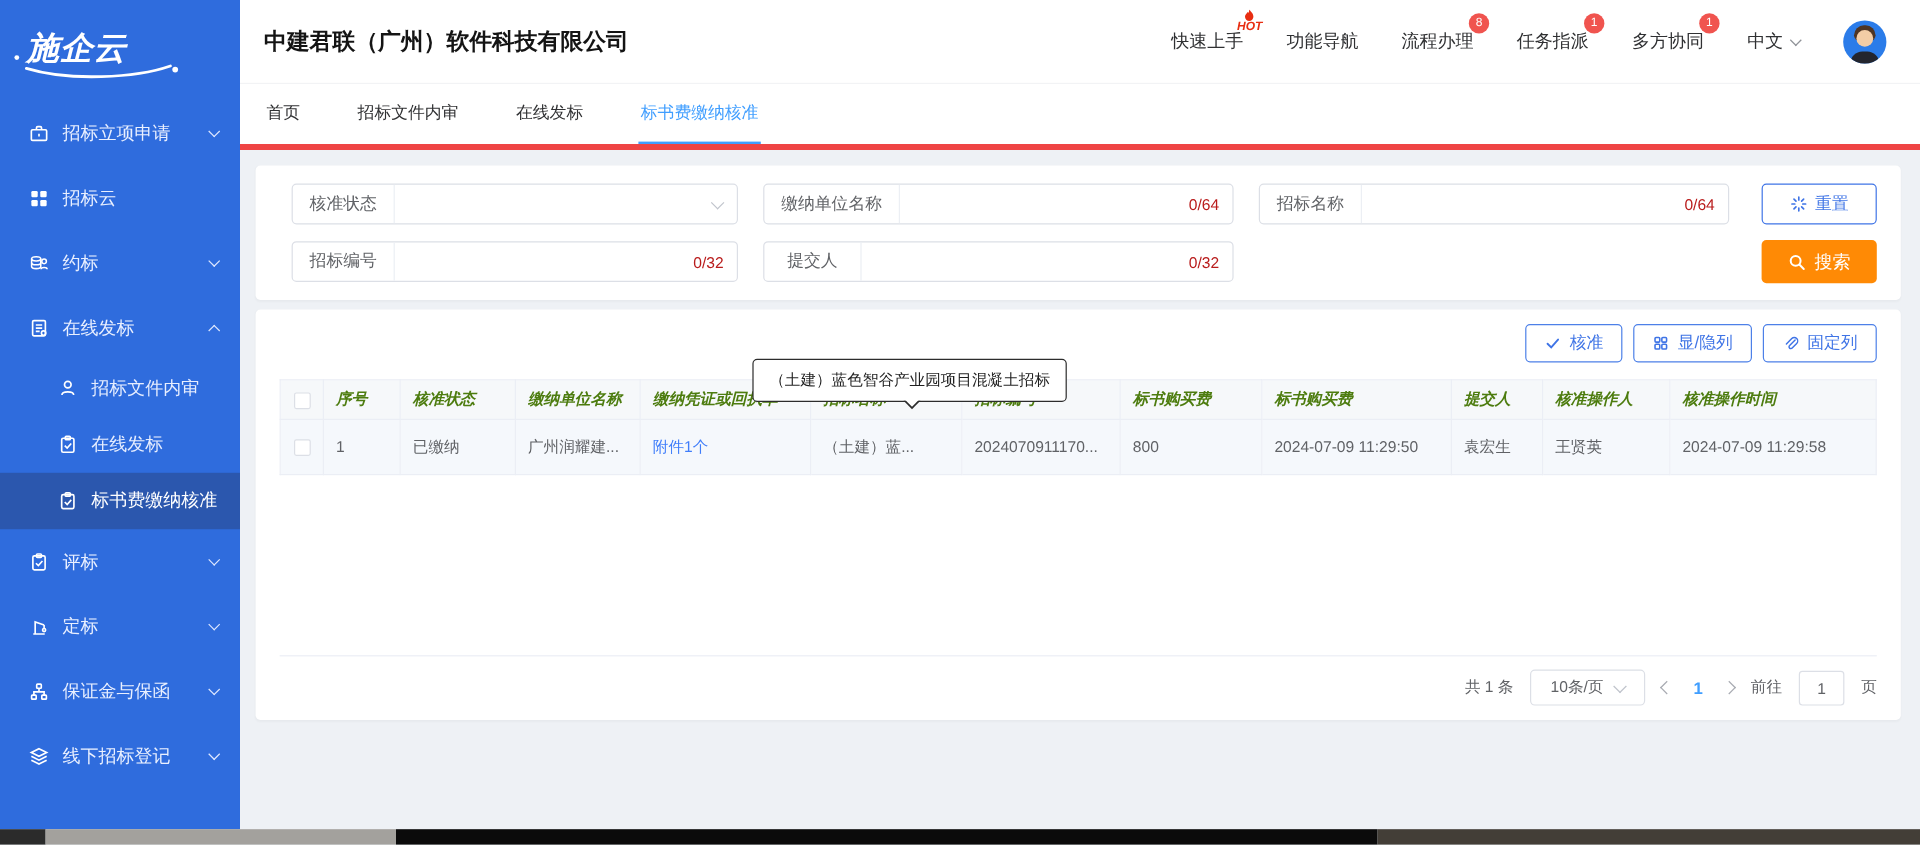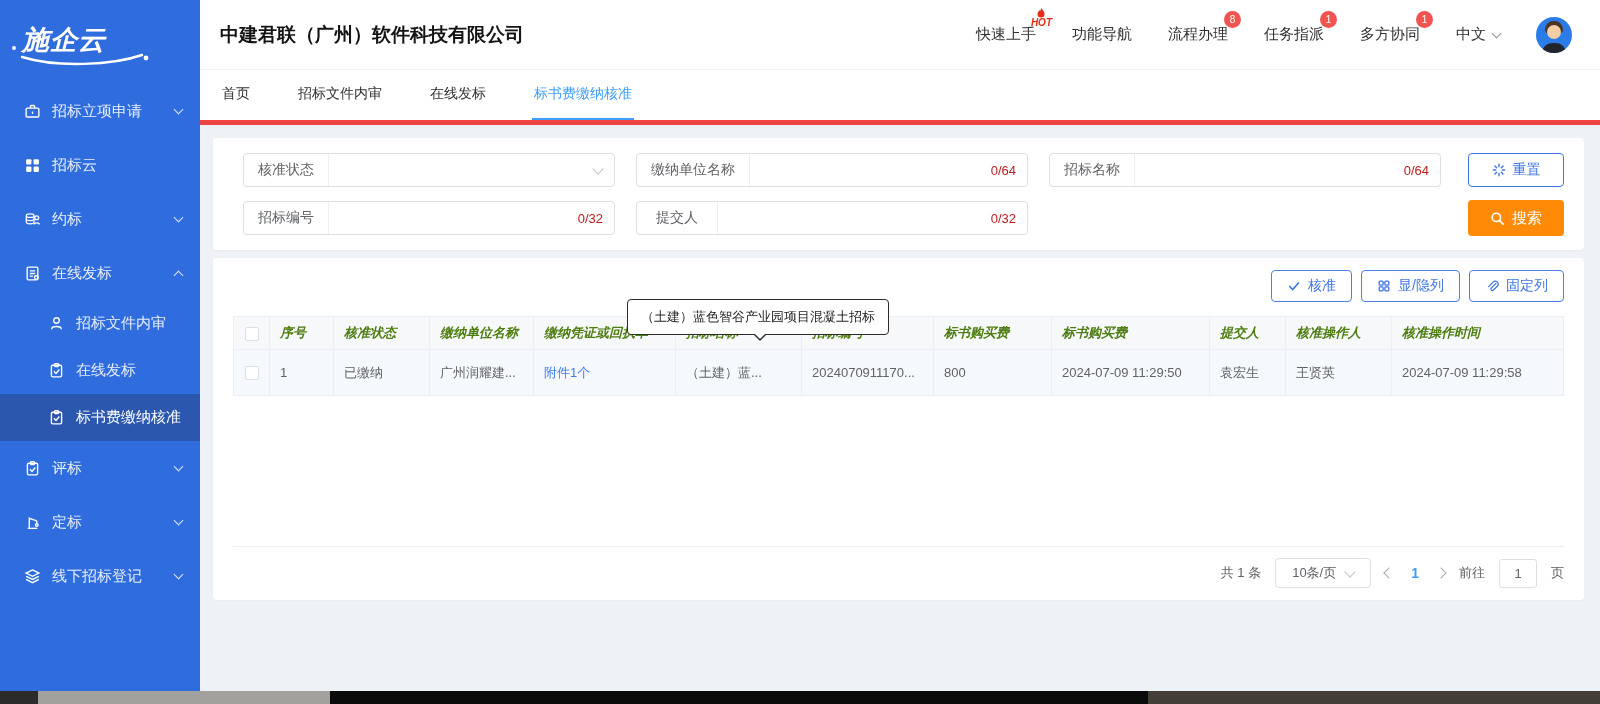--- a/index.html
+++ b/index.html
@@ -189,20 +189,32 @@
     <div class="m-item">
       <span class="m-ic">
           <svg viewBox="0 0 16 16" width="17" height="17" fill="none" stroke="#fff" stroke-width="1.3">
             <path d="M3.5 13.5 h9"></path>
             <path d="M5 13.5 V4 l7 2.4"></path>
             <path d="M12 6.4 v2.6"></path>
             <circle cx="12" cy="10.4" r="1.2"></circle>
           </svg>
         </span>
       <span class="m-label">定标</span>
+      <span class="chv down"></span>
+    </div>
+    <div class="m-item">
+      <span class="m-ic">
+          <svg viewBox="0 0 16 16" width="17" height="17" fill="none" stroke="#fff" stroke-width="1.3">
+            <rect x="6.2" y="2" width="3.6" height="3.2" rx="0.6"></rect>
+            <rect x="2.2" y="10.6" width="3.6" height="3.2" rx="0.6"></rect>
+            <rect x="10.2" y="10.6" width="3.6" height="3.2" rx="0.6"></rect>
+            <path d="M8 5.2 V8 M4 10.6 V8 h8 v2.6"></path>
+          </svg>
+        </span>
+      <span class="m-label">保证金与保函</span>
       <span class="chv down"></span>
     </div>
     <div class="m-item">
       <span class="m-ic">
           <svg viewBox="0 0 16 16" width="17" height="17" fill="none" stroke="#fff" stroke-width="1.3">
             <path d="M8 1.8 L14 4.8 8 7.8 2 4.8 z"></path>
             <path d="M2 7.8 L8 10.8 14 7.8"></path>
             <path d="M2 10.8 L8 13.8 14 10.8"></path>
           </svg>
         </span>

